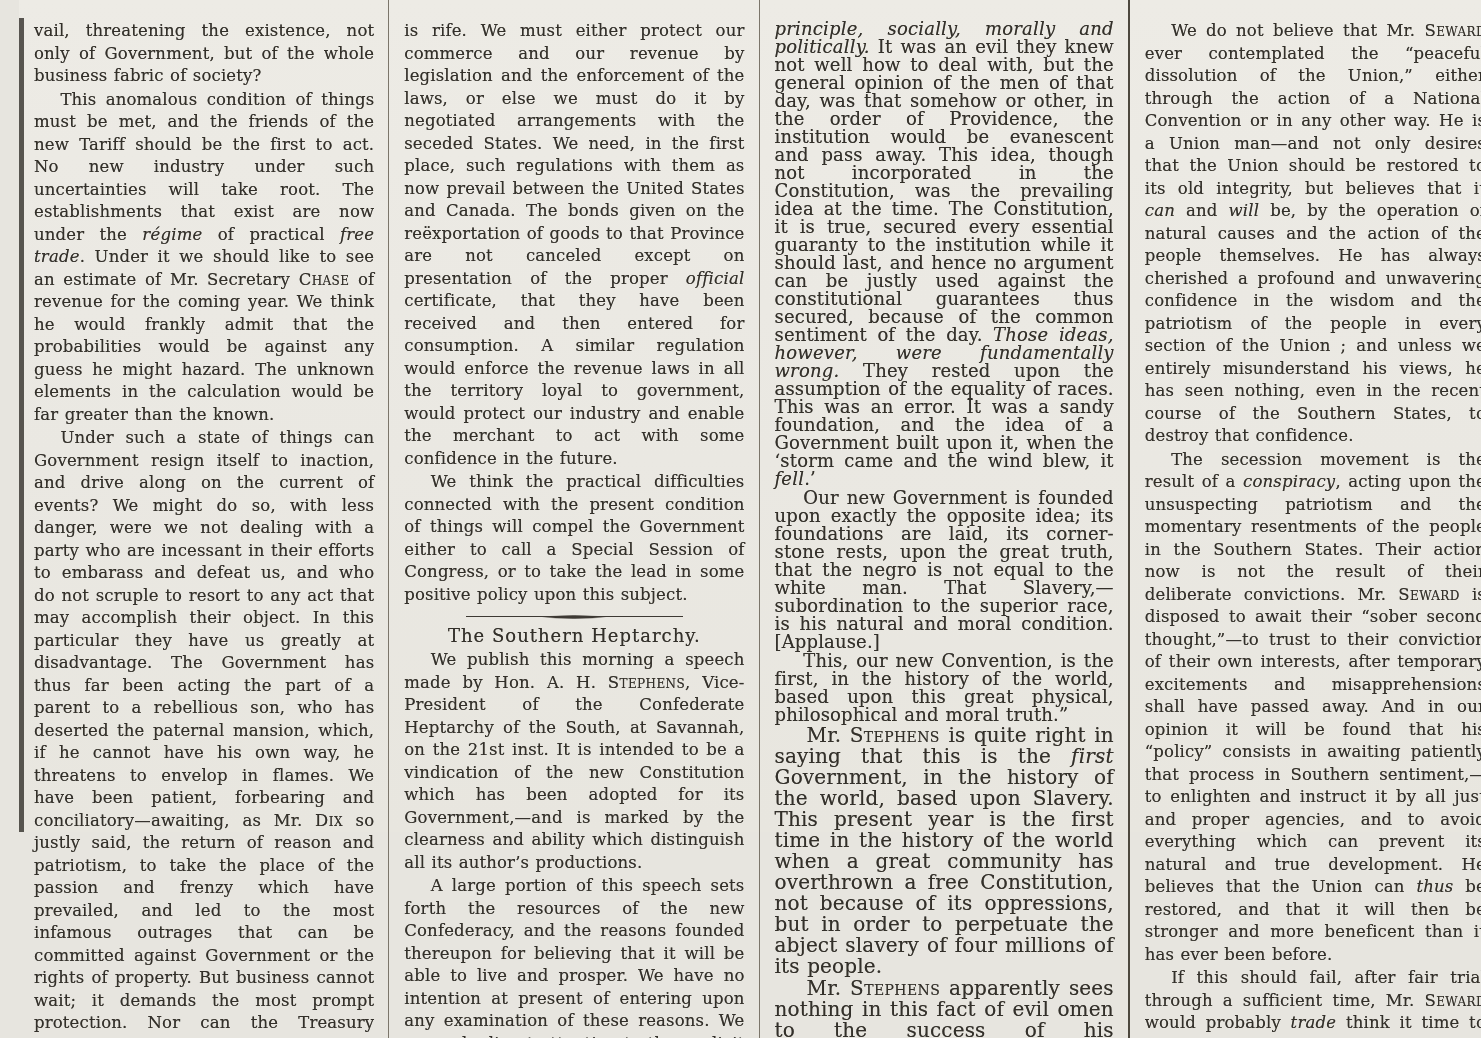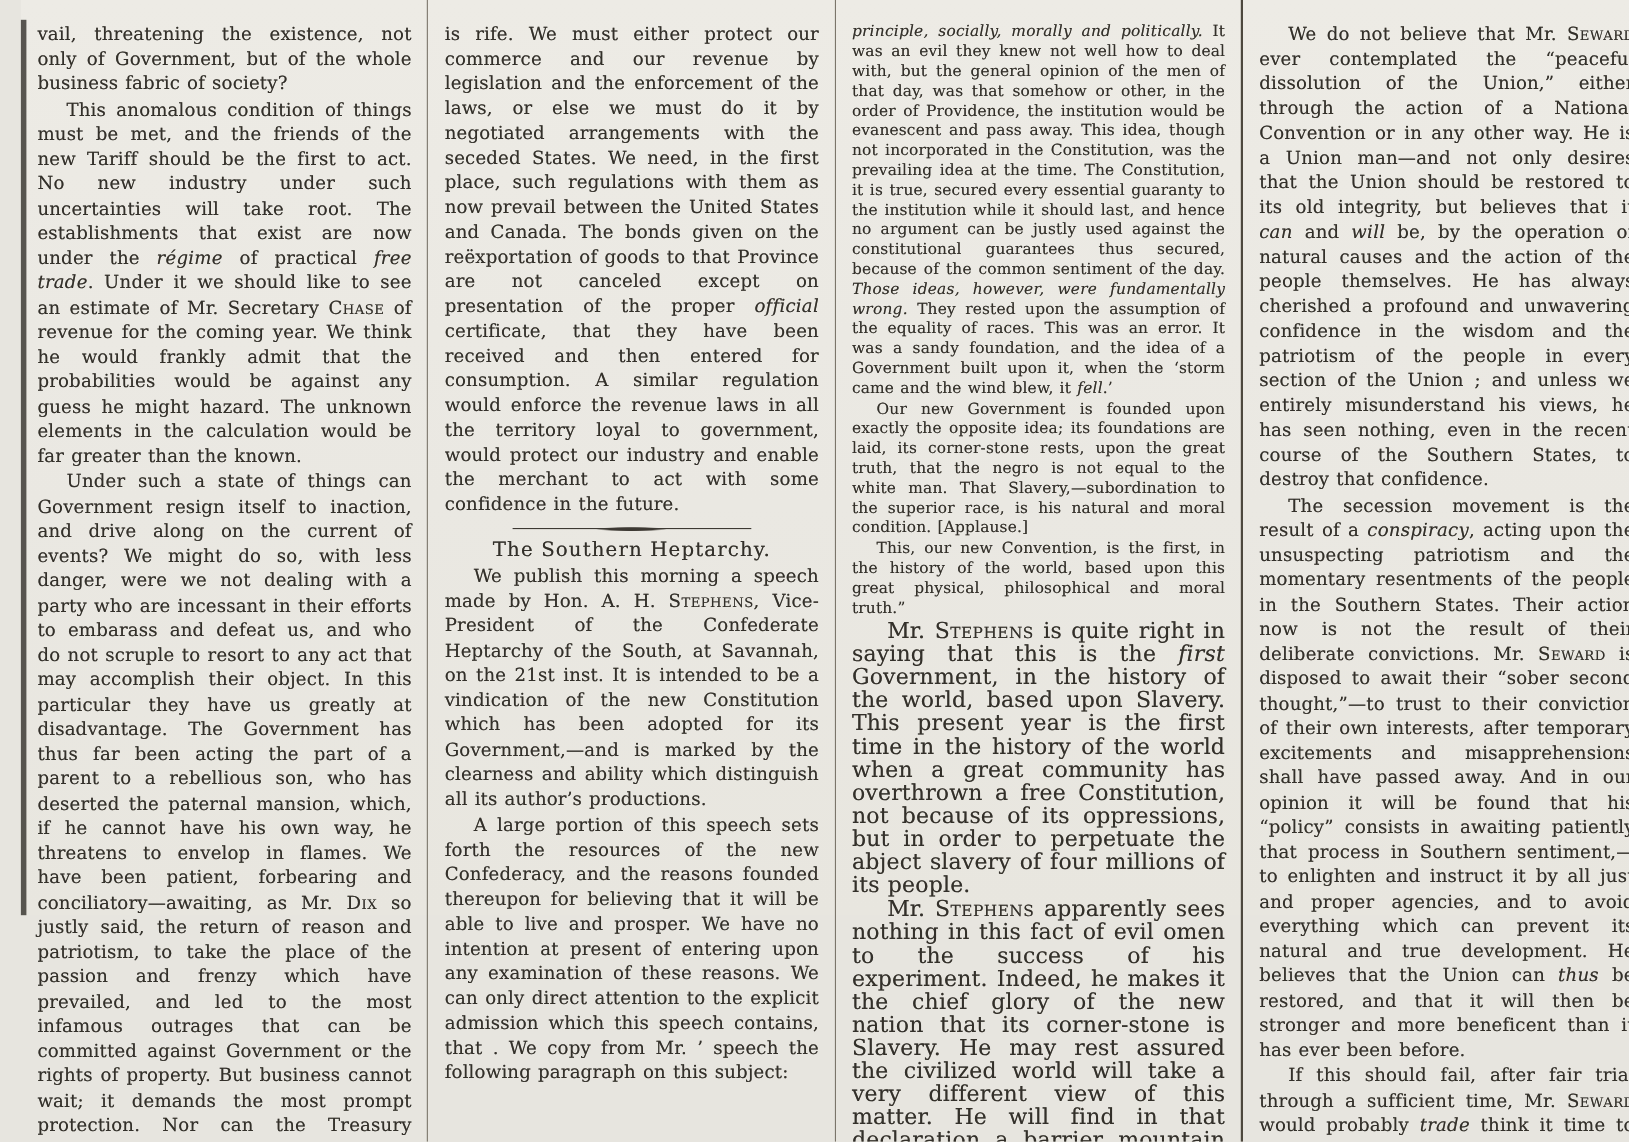--- a/index.html
+++ b/index.html
@@ -33,21 +33,21 @@
     margin:0 0 1px 0;
     text-indent:1.6em;
     text-align:justify;
     letter-spacing:.15px;
     word-spacing:1px;
     text-shadow:0 0 .5px rgba(46,42,36,.55);
   }
   .para.cont{text-indent:0;}
   .normal{font-size:16.5px;line-height:22.5px;}
   .col.tight .normal{font-size:20px;line-height:21px;}
-  .small{font-size:14px;line-height:18px;}
+  .small{font-size:18px;line-height:18px;}
   .headline{
     margin:4px 0 3px 0;
     text-align:center;
     font-size:18px;
     font-weight:normal;
     letter-spacing:1px;
     text-shadow:0 0 .6px rgba(40,36,30,.6);
   }
   .rule{
     position:relative;
@@ -72,20 +72,21 @@
 <body>
 
 <div class="page">
   <div class="col">
       <p class="para normal cont">vail, threatening the existence, not only of Government, but of the whole business fabric of society?</p>
       <p class="para normal">This anomalous condition of things must be met, and the friends of the new Tariff should be the first to act.  No new industry under such uncertainties will take root.  The establishments that exist are now under the <i>régime</i> of practical <i>free trade</i>.  Under it we should like to see an estimate of Mr. Secretary <span class="sc">Chase</span> of revenue for the coming year.  We think he would frankly admit that the probabilities would be against any guess he might hazard.  The unknown elements in the calculation would be far greater than the known.</p>
       <p class="para normal">Under such a state of things can Government resign itself to inaction, and drive along on the current of events?  We might do so, with less danger, were we not dealing with a party who are incessant in their efforts to embarass and defeat us, and who do not scruple to resort to any act that may accomplish their object.  In this particular they have us greatly at disadvantage.  The Government has thus far been acting the part of a parent to a rebellious son, who has deserted the paternal mansion, which, if he cannot have his own way, he threatens to envelop in flames.  We have been patient, forbearing and conciliatory—awaiting, as Mr. <span class="sc">Dix</span> so justly said, the return of reason and patriotism, to take the place of the passion and frenzy which have prevailed, and led to the most infamous outrages that can be committed against Government or the rights of property.  But business cannot wait; it demands the most prompt protection.  Nor can the Treasury Department suffer things to go on in this way, whatever the political aspect of the case may require.  The Southern States defeat our revenues, they destroy protection to our industry, they have thrown open their coasting trade to foreign nations.  Already are their Commissioners on their way to Europe to court alliances with foreign Powers at our cost.  These nations we have done what we could to alienate, by striking a severe blow at their commercial relations with ourselves.  While we are halting, the Confederate States are moving swiftly forward, inspiring confidence not only in the public, but themselves.</p>
     </div>
   <div class="col">
       <p class="para normal cont">is rife.  We must either protect our commerce and our revenue by legislation and the enforcement of the laws, or else we must do it by negotiated arrangements with the seceded States.  We need, in the first place, such regulations with them as now prevail between the United States and Canada.  The bonds given on the reëxportation of goods to that Province are not canceled except on presentation of the proper <i>official</i> certificate, that they have been received and then entered for consumption.  A similar regulation would enforce the revenue laws in all the territory loyal to government, would protect our industry and enable the merchant to act with some confidence in the future.</p>
+      <p class="para normal">We think the practical difficulties connected with the present condition of things will compel the Government either to call a Special Session of Congress, or to take the lead in some positive policy upon this subject.</p>
       <div class="rule"></div>
       <h2 class="headline">The Southern Heptarchy.</h2>
       <p class="para normal">We publish this morning a speech made by Hon. A. H. <span class="sc">Stephens</span>, Vice-President of the Confederate Heptarchy of the South, at Savannah, on the 21st inst.  It is intended to be a vindication of the new Constitution which has been adopted for its Government,—and is marked by the clearness and ability which distinguish all its author’s productions.</p>
       <p class="para normal">A large portion of this speech sets forth the resources of the new Confederacy, and the reasons founded thereupon for believing that it will be able to live and prosper.  We have no intention at present of entering upon any examination of these reasons.  We can only direct attention to the explicit admission which this speech contains, that .  We copy from Mr. ’ speech the following paragraph on this subject:</p>
     </div>
   <div class="col tight">
       <p class="para small cont"><i>principle, socially, morally and politically.</i>  It was an evil they knew not well how to deal with, but the general opinion of the men of that day, was that somehow or other, in the order of Providence, the institution would be evanescent and pass away.  This idea, though not incorporated in the Constitution, was the prevailing idea at the time.  The Constitution, it is true, secured every essential guaranty to the institution while it should last, and hence no argument can be justly used against the constitutional guarantees thus secured, because of the common sentiment of the day.  <i>Those ideas, however, were fundamentally wrong.</i>  They rested upon the assumption of the equality of races.  This was an error.  It was a sandy foundation, and the idea of a Government built upon it, when the ‘storm came and the wind blew, it <i>fell</i>.’</p>
       <p class="para small">Our new Government is founded upon exactly the opposite idea; its foundations are laid, its corner-stone rests, upon the great truth, that the negro is not equal to the white man.  That Slavery,—subordination to the superior race, is his natural and moral condition. [Applause.]</p>
       <p class="para small">This, our new Convention, is the first, in the history of the world, based upon this great physical, philosophical and moral truth.”</p>
       <p class="para normal">Mr. <span class="sc">Stephens</span> is quite right in saying that this is the <i>first</i> Government, in the history of the world, based upon Slavery.  This present year is the first time in the history of the world when a great community has overthrown a free Constitution, not because of its oppressions, but in order to perpetuate the abject slavery of four millions of its people.</p>

